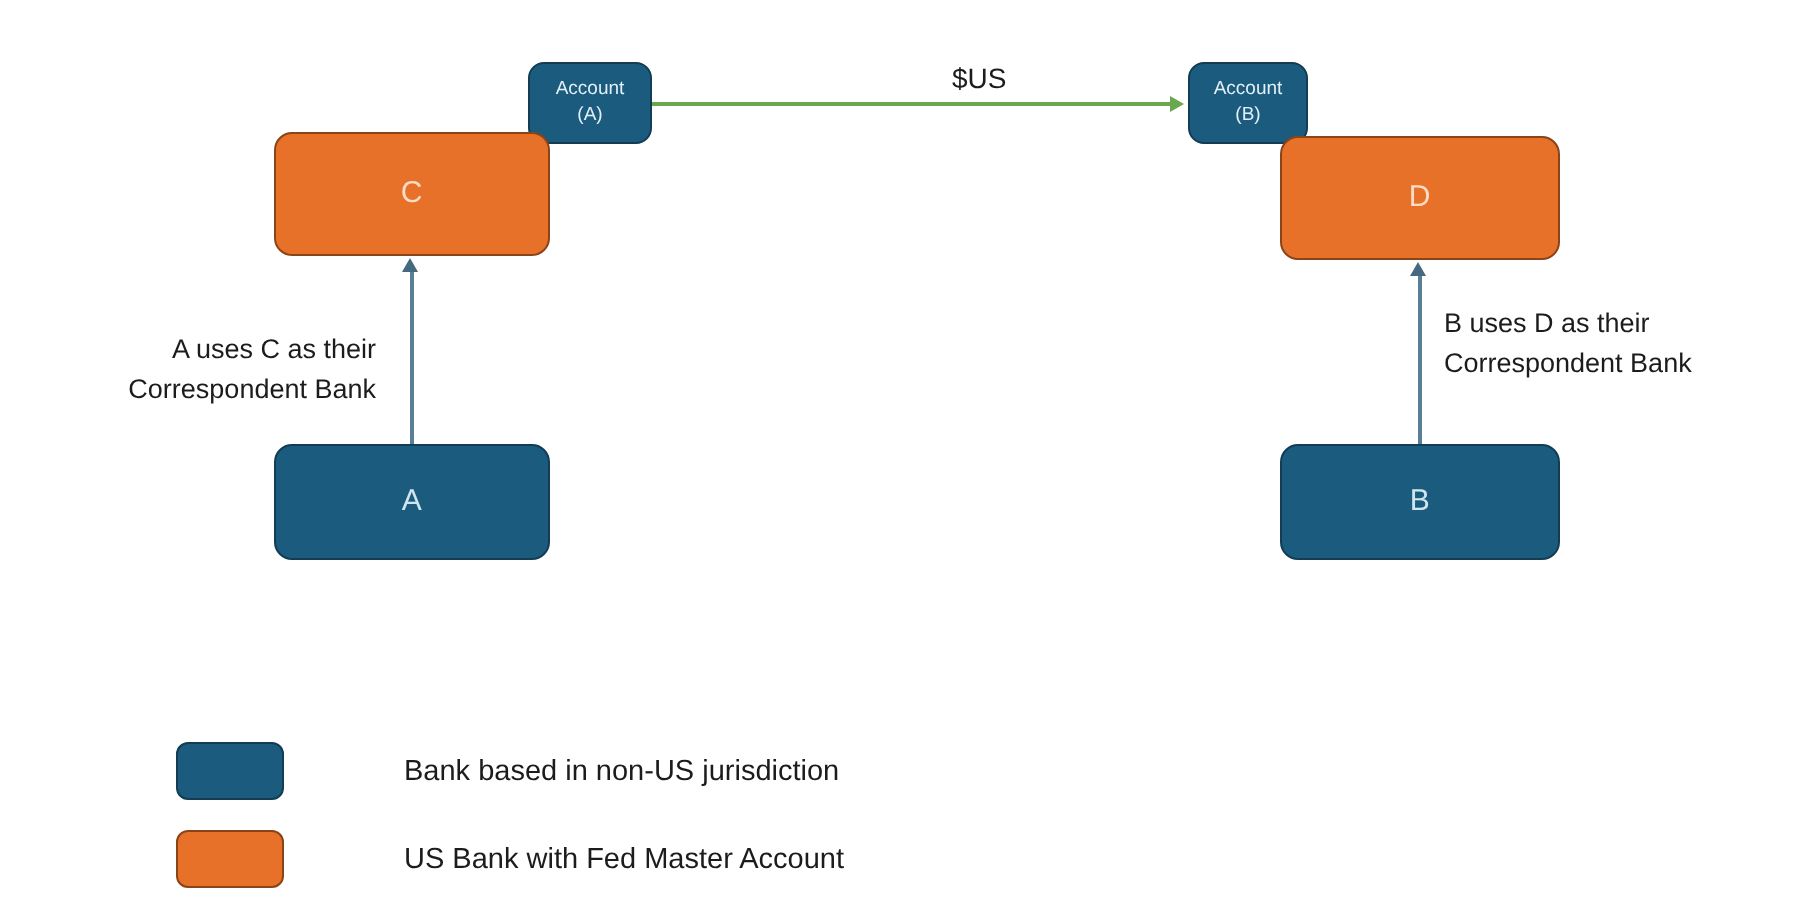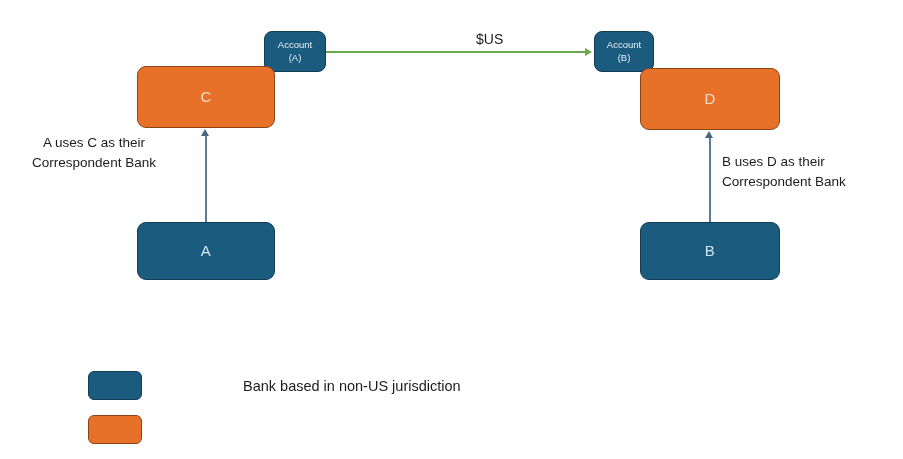--- a/index.html
+++ b/index.html
@@ -100,21 +100,20 @@
     color: #1c1c1c;
     white-space: nowrap;
     margin-left: 41px;
   }
 
   
   .legend-row {
     position: absolute;
     display: flex;
     align-items: center;
-    gap: 41px;
   }
   .legend-swatch {
     width: 52px;
     height: 27px;
     border-radius: 6px;
     flex: 0 0 auto;
   }
   .legend-swatch.blue {
     background: #1b5b7d;
     border: 1.3px solid #123d55;
@@ -164,32 +163,33 @@
   <div class="node bank-box bank-blue bank-letter" style="left:640px; top:222px; width:140px; height:58px; z-index:4;">
     <span>B</span>
   </div>
 
   <div class="v-arrow-line" style="left:205px; top:135px; height:87px; z-index:3;"></div>
   <div class="v-arrow-head" style="left:201px; top:129px; z-index:3;"></div>
 
   <div class="v-arrow-line" style="left:709px; top:137px; height:85px; z-index:3;"></div>
   <div class="v-arrow-head" style="left:705px; top:131px; z-index:3;"></div>
 
-  <div class="annotation right-align" style="left:0px; top:133px; width:188px; z-index:5;text-align:center;">
+  <div class="annotation right-align" style="left:0px; top:165px; width:188px; z-index:5;">
     <div>A uses C as their</div>
     <div>Correspondent Bank</div>
   </div>
 
   <div class="annotation left-align" style="left:722px; top:152px; width:200px; z-index:5;">
     <div>B uses D as their</div>
     <div>Correspondent Bank</div>
   </div>
 
   <div class="legend-row" style="left:88px; top:371px; z-index:5;">
     <div class="legend-swatch blue"></div>
     <div class="legend-text">Bank based in non-US jurisdiction</div>
   </div>
 
   <div class="legend-row" style="left:88px; top:415px; z-index:5;">
     <div class="legend-swatch orange"></div>
+    <div class="legend-text">US Bank with Fed Master Account</div>
   </div>
 
 </div>
 
 </body></html>

